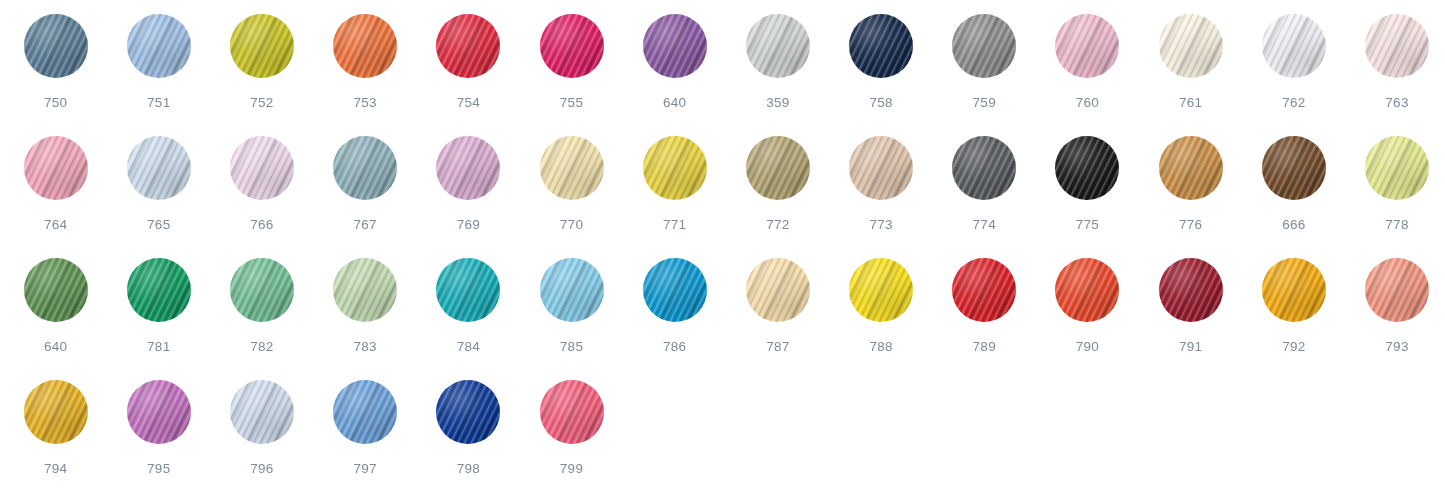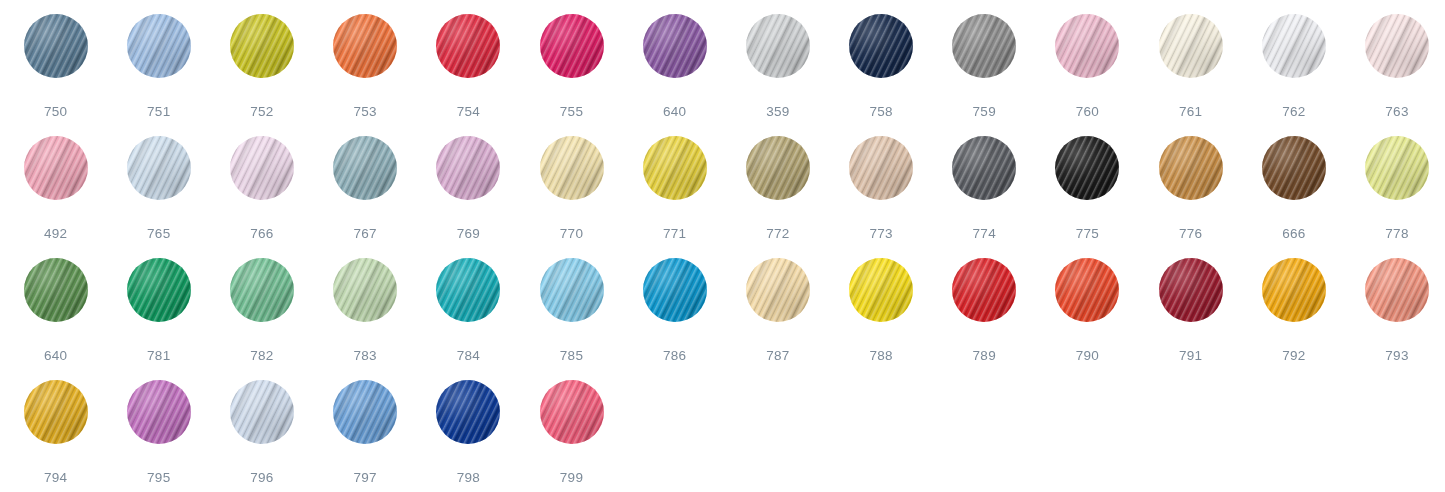--- a/index.html
+++ b/index.html
@@ -73,21 +73,21 @@
   .swatch-ball .shade {
     position: absolute;
     inset: 0;
     border-radius: 50%;
     background:
       radial-gradient(circle at 34% 28%, rgba(255,255,255,0.22) 0%, rgba(255,255,255,0.05) 38%, rgba(255,255,255,0) 62%),
       radial-gradient(circle at 72% 78%, rgba(0,0,0,0.13) 0%, rgba(0,0,0,0.04) 45%, rgba(0,0,0,0) 72%);
   }
 
   .swatch-label {
-    margin-top: 27px;
+    margin-top: 18px;
     font-size: 13.5px;
     line-height: 1;
     color: #7d8b99;
     letter-spacing: 0.3px;
     text-align: right;
     user-select: none;
   }
 </style>
 </head>
 <body>
@@ -204,21 +204,21 @@
         <div class="shade"></div>
       </div>
       <div class="swatch-label">763</div>
     </div>
     <div class="swatch-cell">
       <div class="swatch-ball" style="background: rgb(246, 168, 187);">
         <div class="strands"></div>
         <div class="twist"></div>
         <div class="shade"></div>
       </div>
-      <div class="swatch-label">492</div>
+      <div class="swatch-label">764</div>
     </div>
     <div class="swatch-cell">
       <div class="swatch-ball" style="background: rgb(207, 224, 239);">
         <div class="strands"></div>
         <div class="twist"></div>
         <div class="shade"></div>
       </div>
       <div class="swatch-label">765</div>
     </div>
     <div class="swatch-cell">

